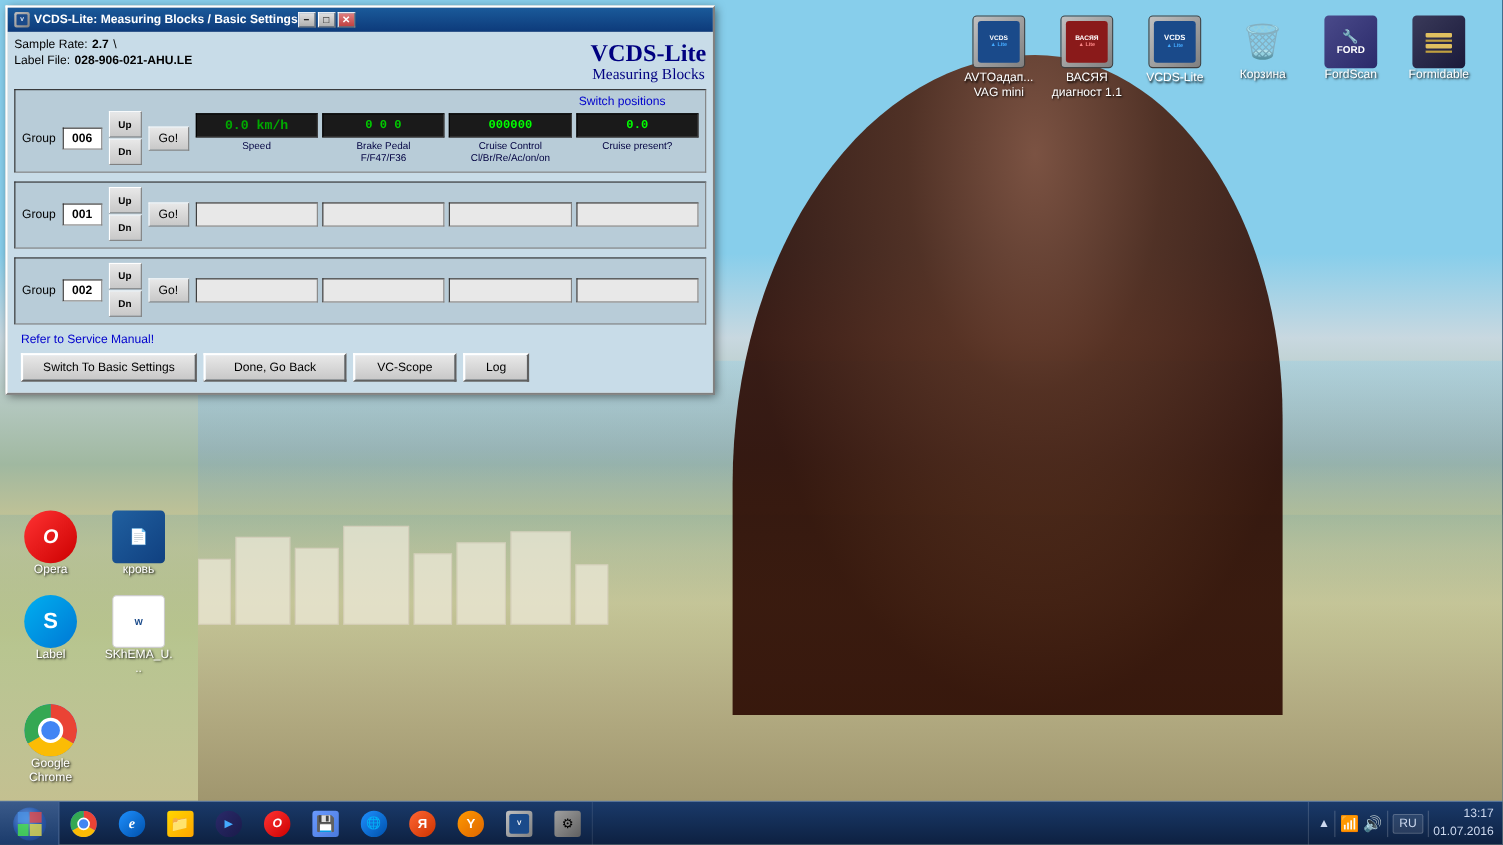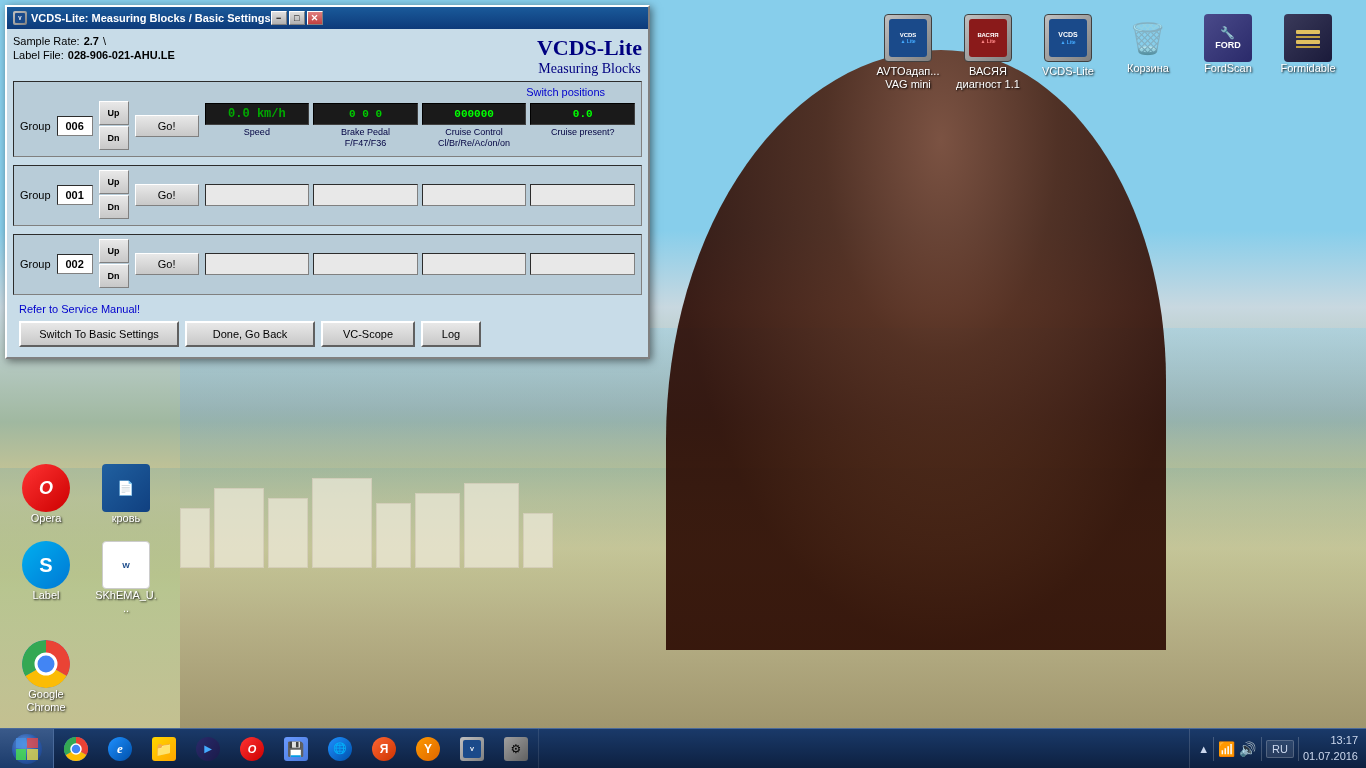--- a/index.html
+++ b/index.html
@@ -352,21 +352,21 @@
       border-left-color: #ffffff;
       cursor: pointer;
       display: flex;
       align-items: center;
       justify-content: center;
       font-size: 9px;
       font-weight: bold;
     }
 
     .go-btn {
-      width: 64px;
+      width: 37px;
       height: 22px;
       background: linear-gradient(180deg, #e8e8e8 0%, #c8c8c8 100%);
       border: 1px solid #808080;
       border-top-color: #ffffff;
       border-left-color: #ffffff;
       cursor: pointer;
       font-size: 11px;
       display: flex;
       align-items: center;
       justify-content: center;

